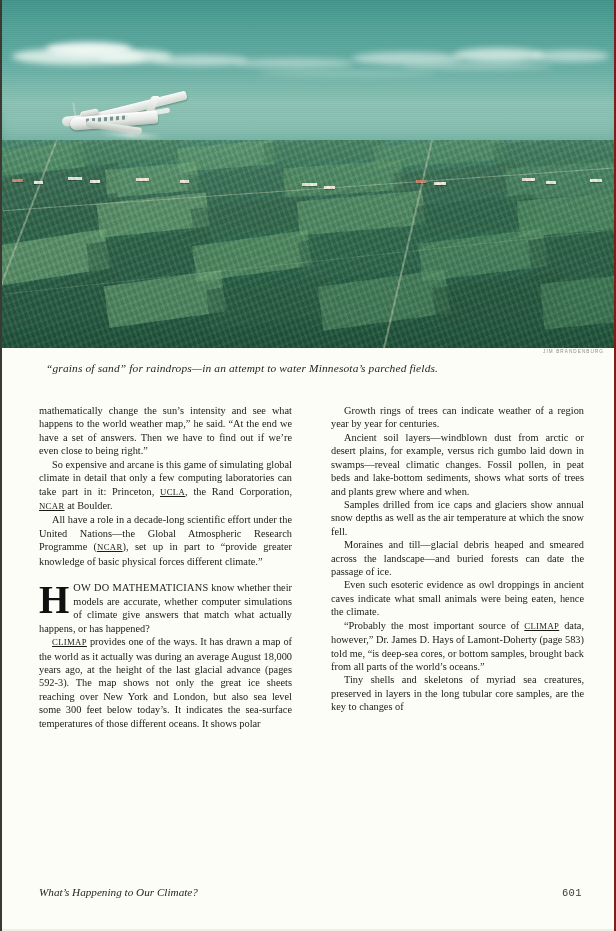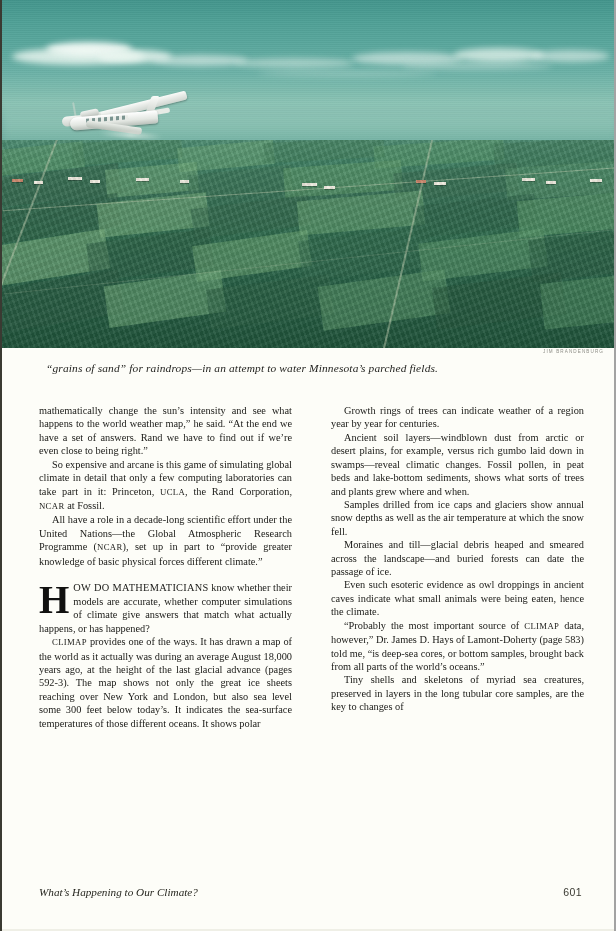--- a/index.html
+++ b/index.html
@@ -14,21 +14,21 @@
     font-family: "Liberation Serif", serif;
   }
 
   .page {
     position: relative;
     width: 616px;
     height: 931px;
     background: #fdfdf8;
     box-sizing: border-box;
     border-left: 2px solid #3a3a32;
-    border-right: 2px solid #a3a3a3;
+    border-right: 2px solid #7f1d1d;
     overflow: hidden;
   }
 
   
   .photo {
     position: absolute;
     left: 0;
     top: 0;
     width: 616px;
     height: 348px;
@@ -263,20 +263,21 @@
     margin: 0;
     text-indent: 13px;
     text-align: justify;
   }
   .col p.noindent { text-indent: 0; }
   .col p.cont { text-indent: 0; }
 
   .sc {
     font-size: 8.7px;
     letter-spacing: .35px;
+    text-decoration: underline;
   }
 
   .dropcap-para {
     position: relative;
     min-height: 40px;
   }
   .dropcap {
     float: left;
     font-family: "Liberation Serif", serif;
     font-size: 39px;
@@ -302,21 +303,21 @@
     justify-content: space-between;
     align-items: baseline;
   }
   .footer-title {
     font-family: "Liberation Serif", serif;
     font-style: italic;
     font-size: 11.2px;
     color: #26261f;
   }
   .footer-page {
-    font-family: Liberation Sans, sans-serif;
+    font-family: Liberation Mono, monospace;
     font-size: 10.5px;
     color: #3a3a32;
     letter-spacing: .4px;
     text-align: center;
   }
 
   .edge-bottom {
     position: absolute;
     left: 0; bottom: 0; width: 100%; height: 2px;
     background: #efefe6;
@@ -420,23 +421,23 @@
   </div>
 
   <div class="credit">JIM BRANDENBURG</div>
 
   <div class="caption">“grains of sand” for raindrops—in an attempt to water Minnesota’s parched fields.</div>
 
   <div class="columns">
 
     <div class="col col-left">
 
-      <p class="cont"><span>mathematically change the sun’s intensity and see what happens to the world weather map,” he said. “At the end we have a set of answers. Rand we have to find out if we’re even close to being right.”</span></p>
-
-      <p><span>So expensive and arcane is this game of simulating global climate in detail that only a few computing laboratories can take part in it: Princeton, </span><span class="sc">UCLA</span><span>, the Rand Corporation, </span><span class="sc">NCAR</span><span> at Fossil.</span></p>
+      <p class="cont"><span>mathematically change the sun’s intensity and see what happens to the world weather map,” he said. “At the end we have a set of answers. Then we have to find out if we’re even close to being right.”</span></p>
+
+      <p><span>So expensive and arcane is this game of simulating global climate in detail that only a few computing laboratories can take part in it: Princeton, </span><span class="sc">UCLA</span><span>, the Rand Corporation, </span><span class="sc">NCAR</span><span> at Boulder.</span></p>
 
       <p><span>All have a role in a decade-long scientific effort under the United Nations—the Global Atmospheric Research Programme (</span><span class="sc">NCAR</span><span>), set up in part to “provide greater knowledge of basic physical forces different climate.”</span></p>
 
       <div class="gap"></div>
 
       <p class="noindent dropcap-para"><span class="dropcap">H</span><span class="allcaps">OW DO MATHEMATICIANS</span><span> know whether their models are accurate, whether computer simulations of climate give answers that match what actually happens, or has happened?</span></p>
 
       <p><span class="sc">CLIMAP</span><span> provides one of the ways. It has drawn a map of the world as it actually was during an average August 18,000 years ago, at the height of the last glacial advance (pages 592-3). The map shows not only the great ice sheets reaching over New York and London, but also sea level some 300 feet below today’s. It indicates the sea-surface temperatures of those different oceans. It shows polar</span></p>
 
     </div>

